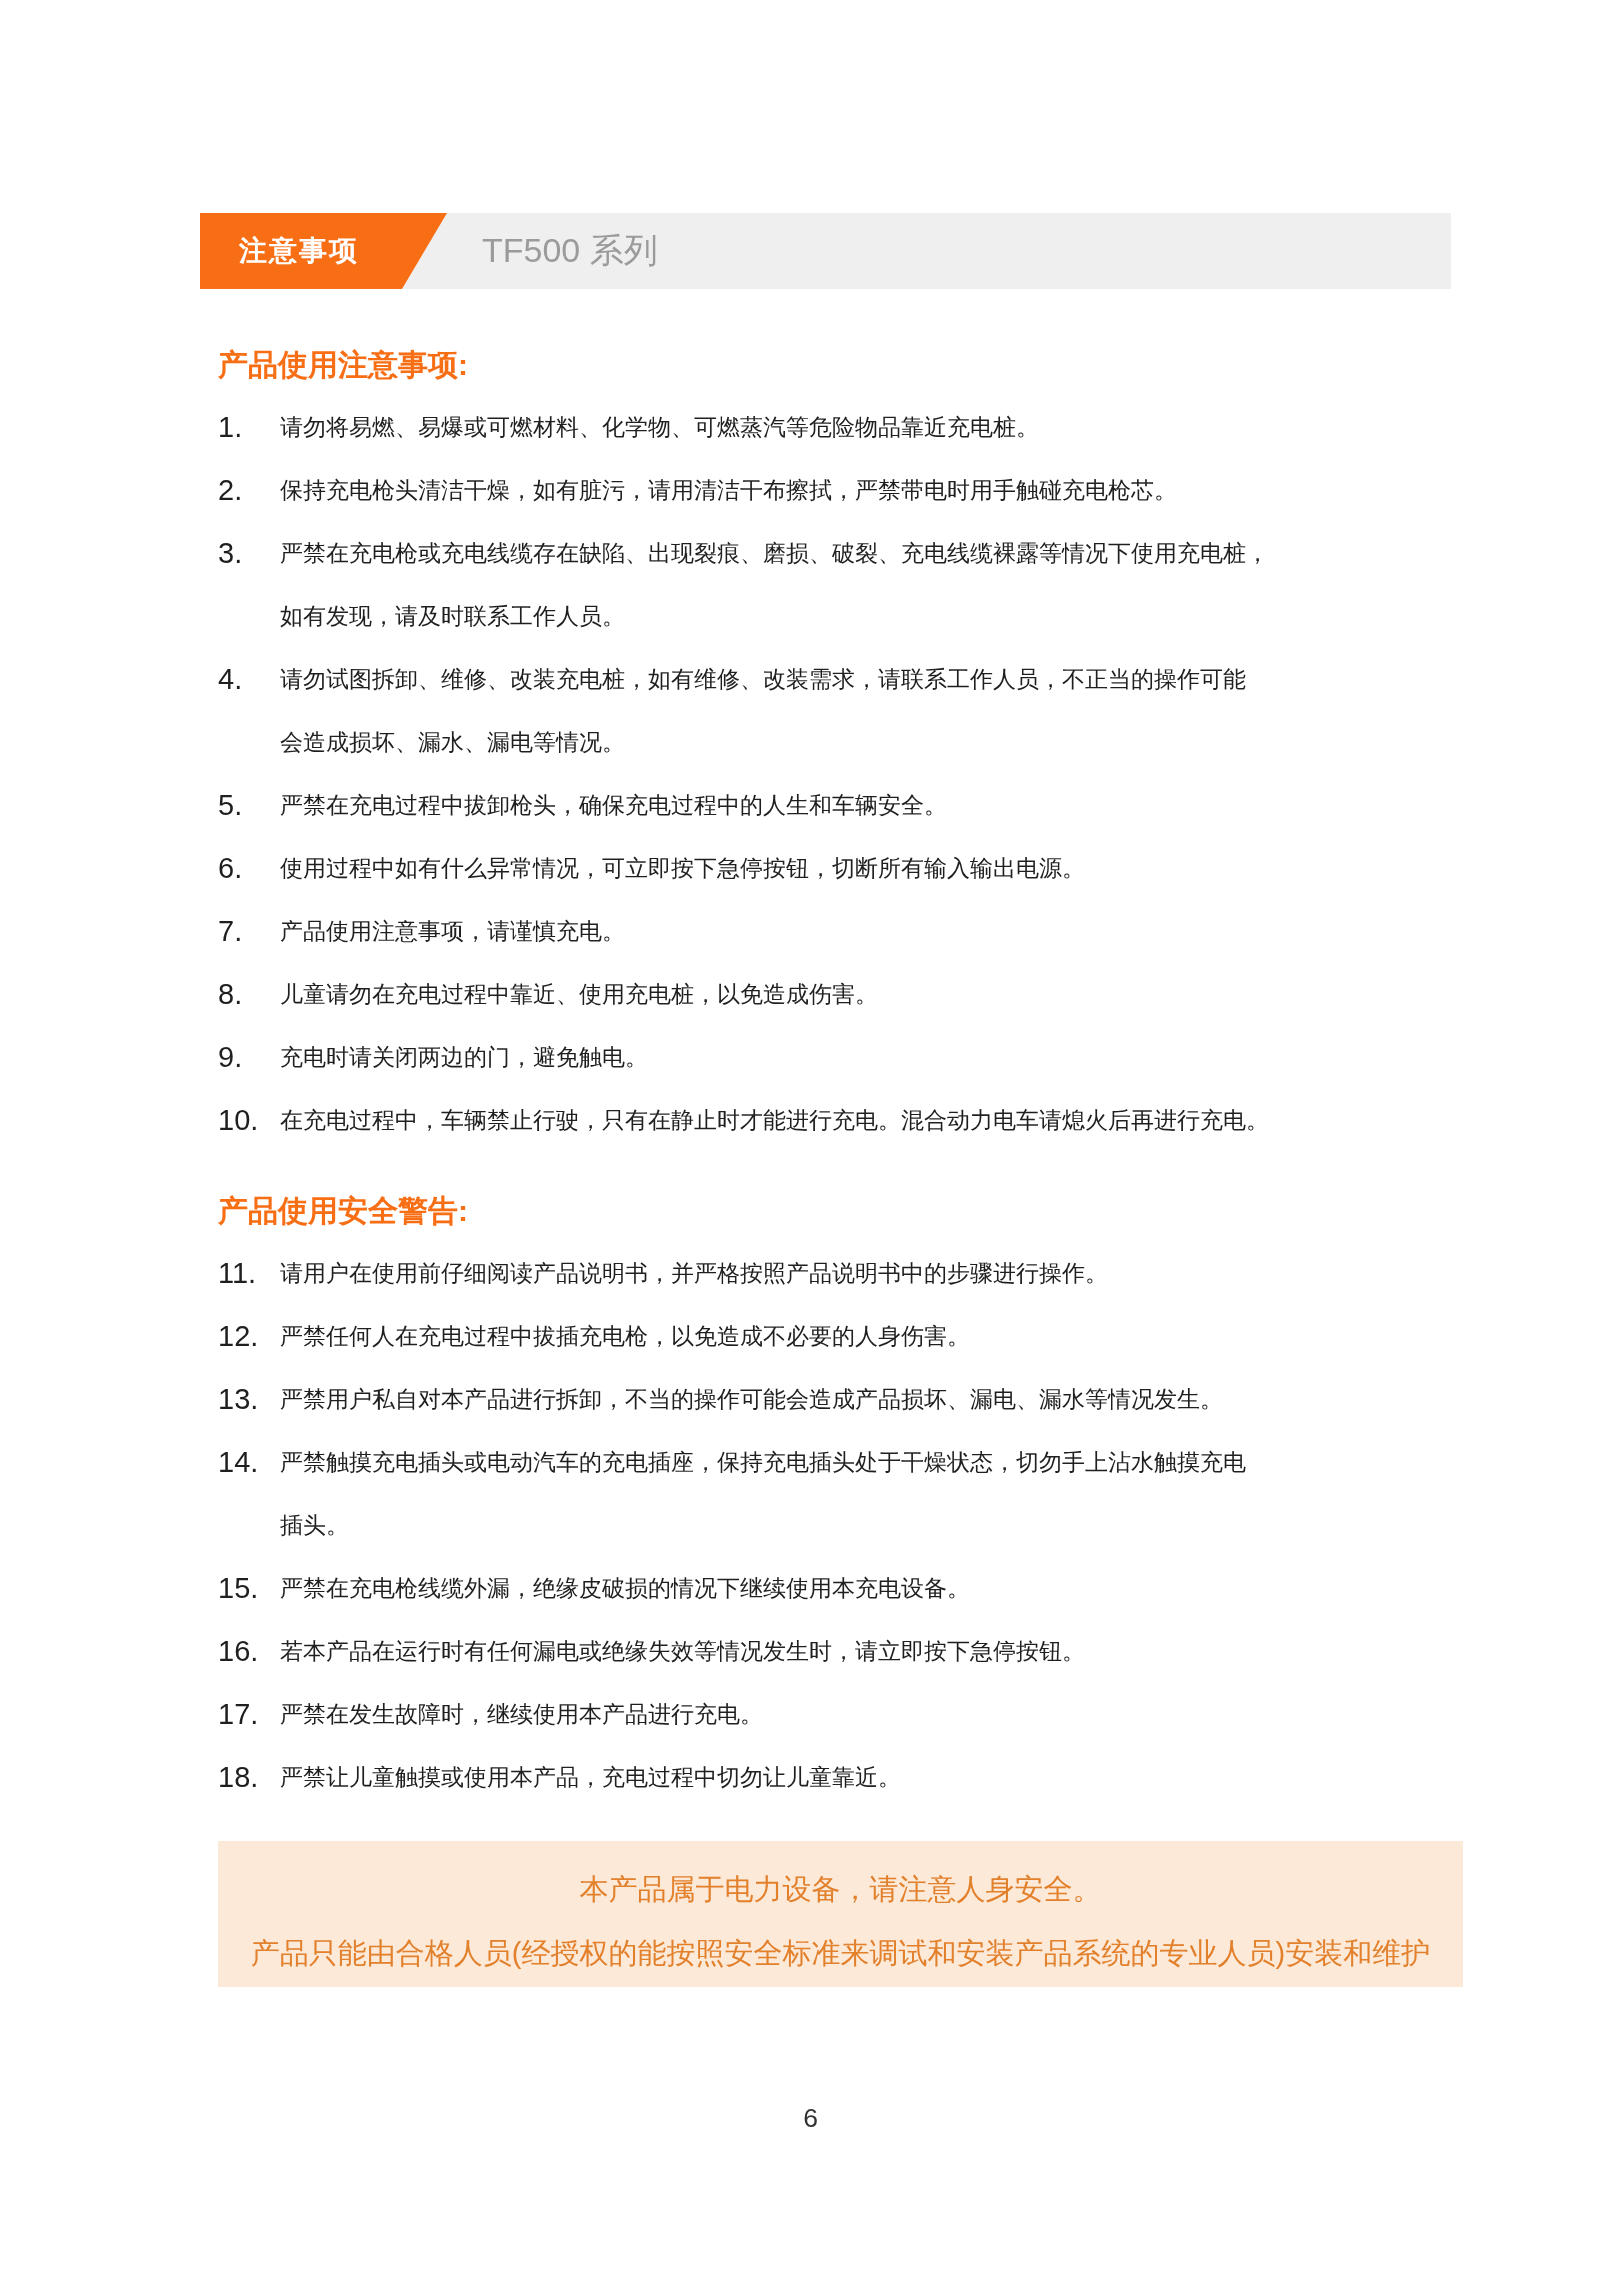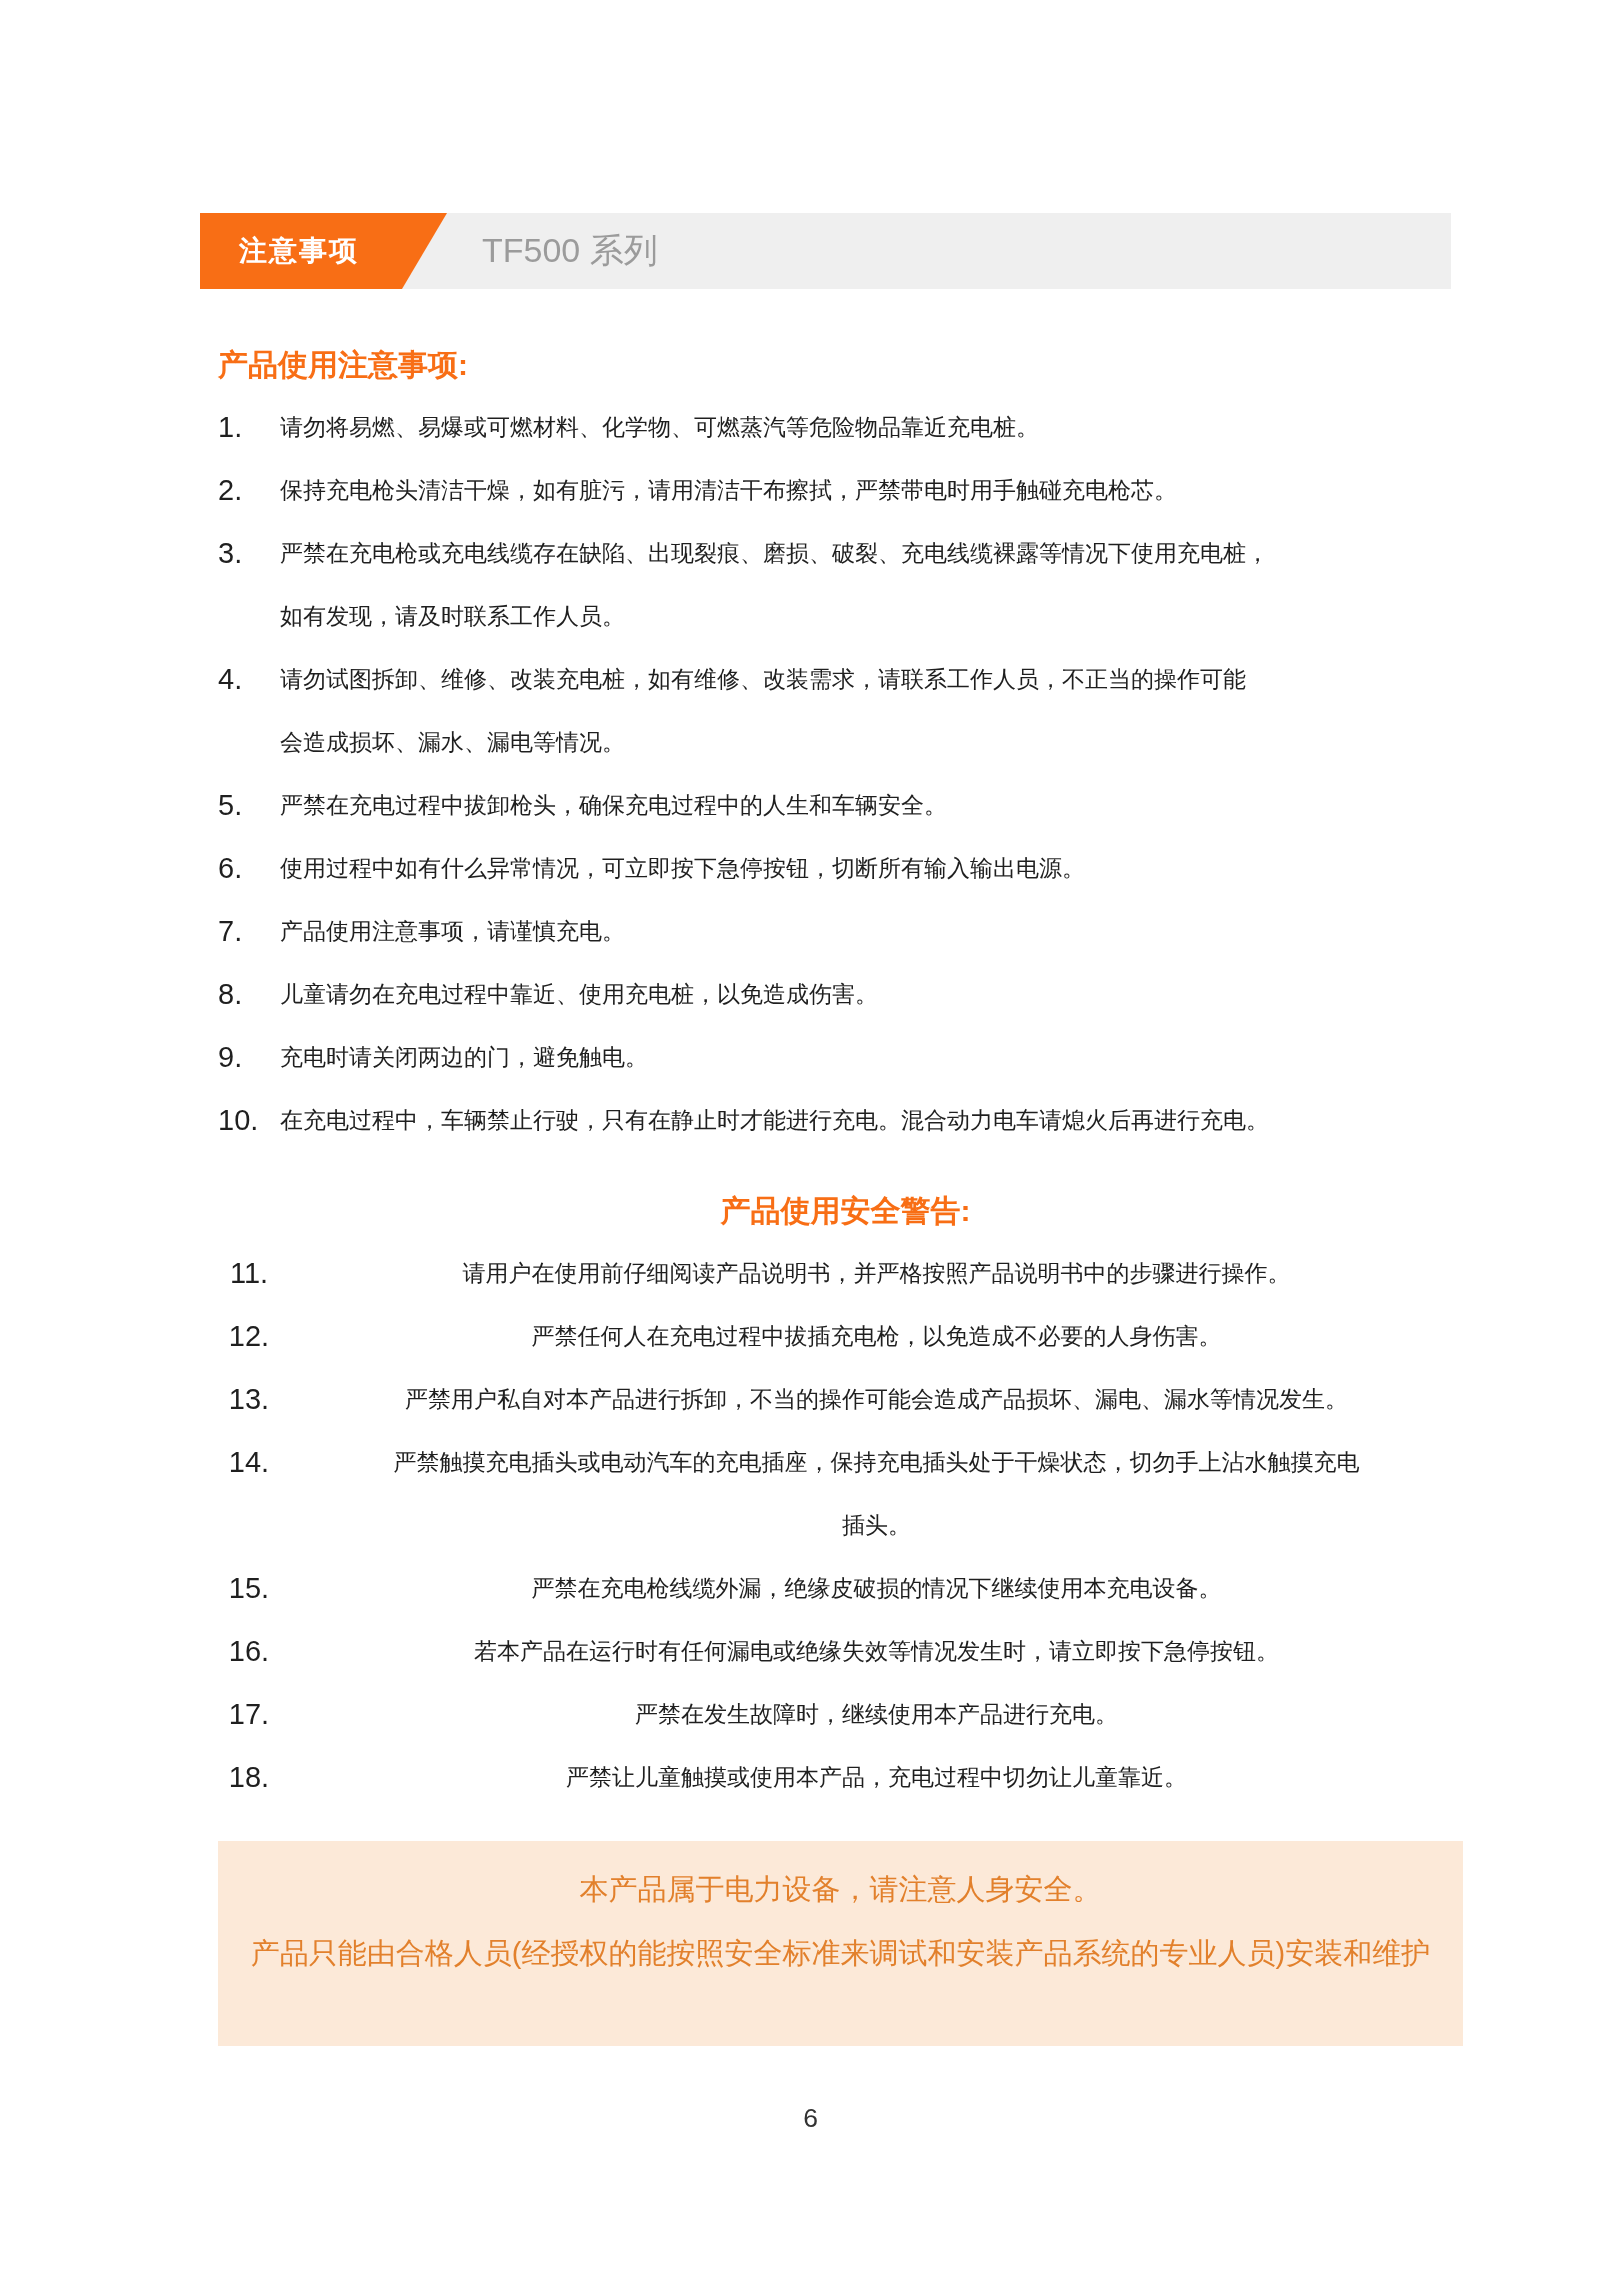--- a/index.html
+++ b/index.html
@@ -53,41 +53,41 @@
     top: 345px;
     width: 1255px;
   }
   .section-heading {
     font-size: 30px;
     line-height: 39px;
     font-weight: bold;
     color: var(--accent, #f86e15);
     margin-bottom: 11.8px;
   }
-  .section + .section { margin-top: 39px; text-align: center; }
+  .section + .section { margin-top: 39px; }
   .list-item { display: flex; }
   .item-num {
     flex: 0 0 62px;
     font-size: 29px;
     line-height: 63px;
     white-space: nowrap;
   }
   .item-lines { flex: 1 1 auto; }
   .item-line {
     font-size: 23px;
     line-height: 63px;
     white-space: nowrap;
   }
   
   .warning-box {
     position: absolute;
     left: 218px;
     top: 1841px;
     width: 1245px;
-    height: 205px;
+    height: 146px;
     background: var(--box-bg, #fce9d8);
     padding-top: 15.7px;
     box-sizing: border-box;
     text-align: center;
   }
   .warning-line {
     font-size: 29px;
     line-height: 64px;
     color: var(--box-text, #e2802c);
     white-space: nowrap;

